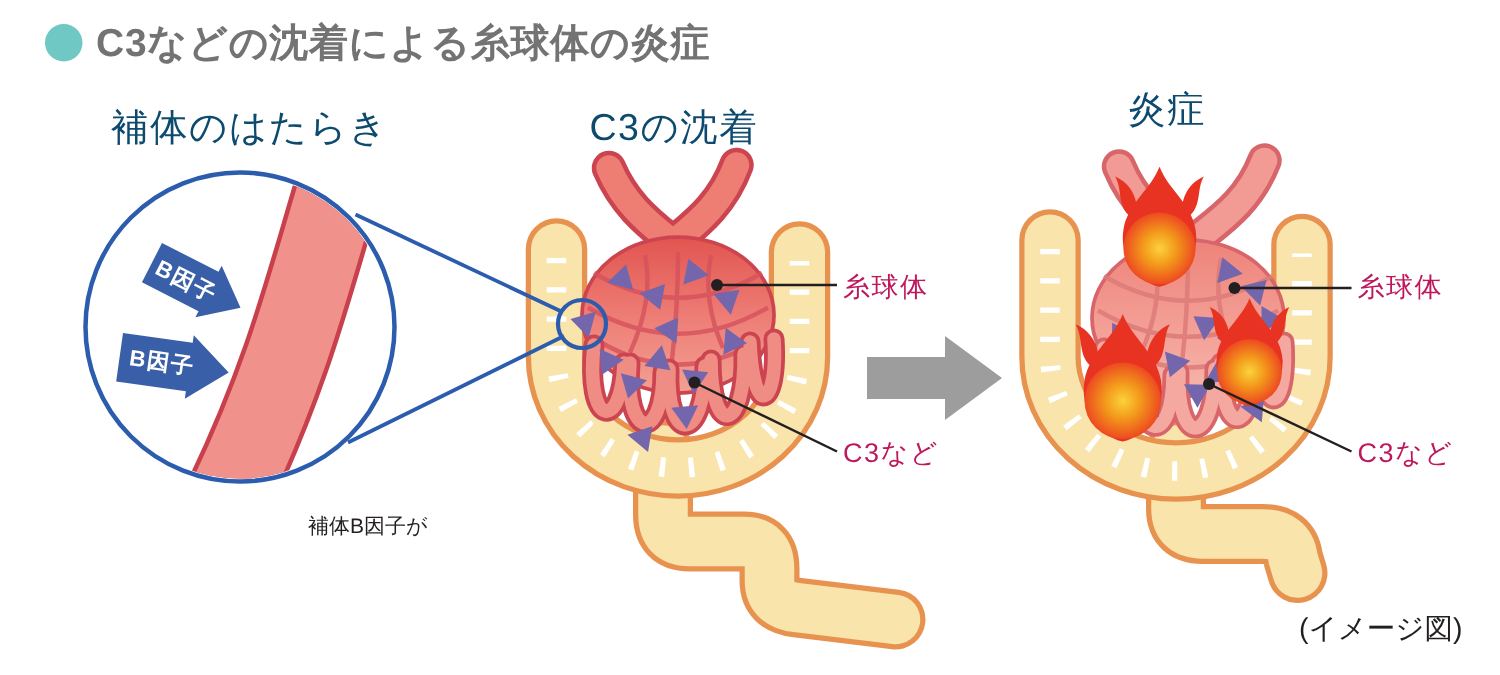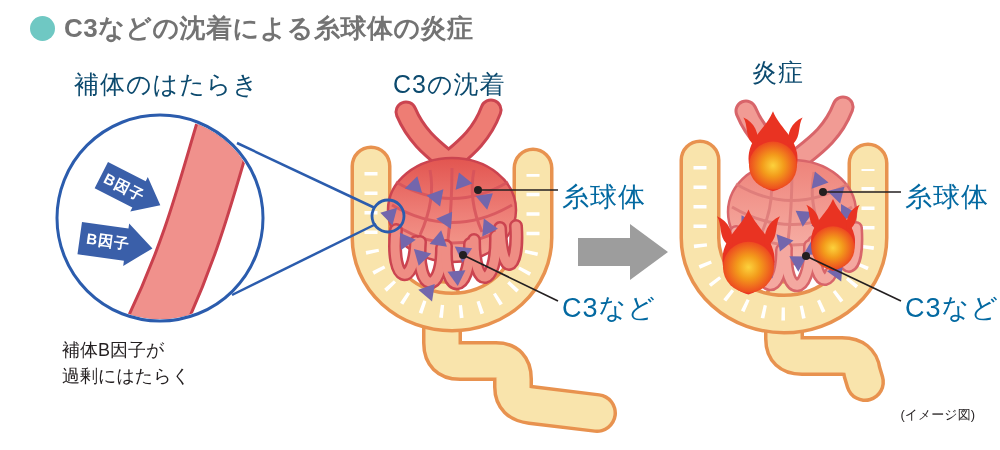--- a/index.html
+++ b/index.html
@@ -17,29 +17,29 @@
   #heading-complement{left:74px;top:68px;}
   #heading-deposition{left:393px;top:68px;text-align:center;}
   #heading-inflammation{left:752px;top:56px;}
   .factor-label{
     color:#ffffff;font-size:15px;font-weight:bold;letter-spacing:1px;
     transform-origin:center center;white-space:nowrap;
   }
   #factor-label-1{left:124px;top:188px;transform:translate(-50%,-50%) rotate(27deg);}
   #factor-label-2{left:108px;top:242px;transform:translate(-50%,-50%) rotate(8deg);}
   .caption{
-    left:62px;top:337px;width:195px;text-align:left;
-    font-size:18px;line-height:26px;color:#231f20;
+    left:90px;top:337px;width:195px;text-align:right;
+    font-size:14px;line-height:26px;color:#231f20;
   }
-  .anno-label{font-size:27px;color:#0369a1;letter-spacing:1px;white-space:nowrap;}
+  .anno-label{font-size:18px;color:#be185d;letter-spacing:1px;white-space:nowrap;}
   #label-glom-mid{left:562px;top:179px;}
   #label-c3-mid{left:562px;top:290px;}
   #label-glom-right{left:905px;top:179px;}
   #label-c3-right{left:905px;top:290px;}
-  .footnote{left:850px;top:406px;width:125px;text-align:right;font-size:13px;color:#231f20;}
+  .footnote{left:850px;top:406px;width:125px;text-align:right;font-size:19px;color:#231f20;}
 </style>
 </head>
 <body>
 
 <svg id="artwork" width="1000" height="450" viewBox="0 0 1000 450">
   <defs>
     <clipPath id="magClip">
         <circle cx="160" cy="218" r="101"></circle>
       </clipPath>
     <linearGradient id="tuftM" x1="0" y1="0" x2="0" y2="1">
@@ -228,21 +228,20 @@
 
 <div class="abs panel-heading" id="heading-complement">補体のはたらき</div>
 <div class="abs panel-heading" id="heading-deposition">C3の沈着</div>
 <div class="abs panel-heading" id="heading-inflammation">炎症</div>
 
 <div class="abs factor-label" id="factor-label-1">B因子</div>
 <div class="abs factor-label" id="factor-label-2">B因子</div>
 
 <div class="abs caption">
   <div>補体B因子が</div>
-  <div>過剰にはたらく</div>
 </div>
 
 <div class="abs anno-label" id="label-glom-mid">糸球体</div>
 <div class="abs anno-label" id="label-c3-mid">C3など</div>
 <div class="abs anno-label" id="label-glom-right">糸球体</div>
 <div class="abs anno-label" id="label-c3-right">C3など</div>
 
 <div class="abs footnote">(イメージ図)</div>
 
 </body></html>

